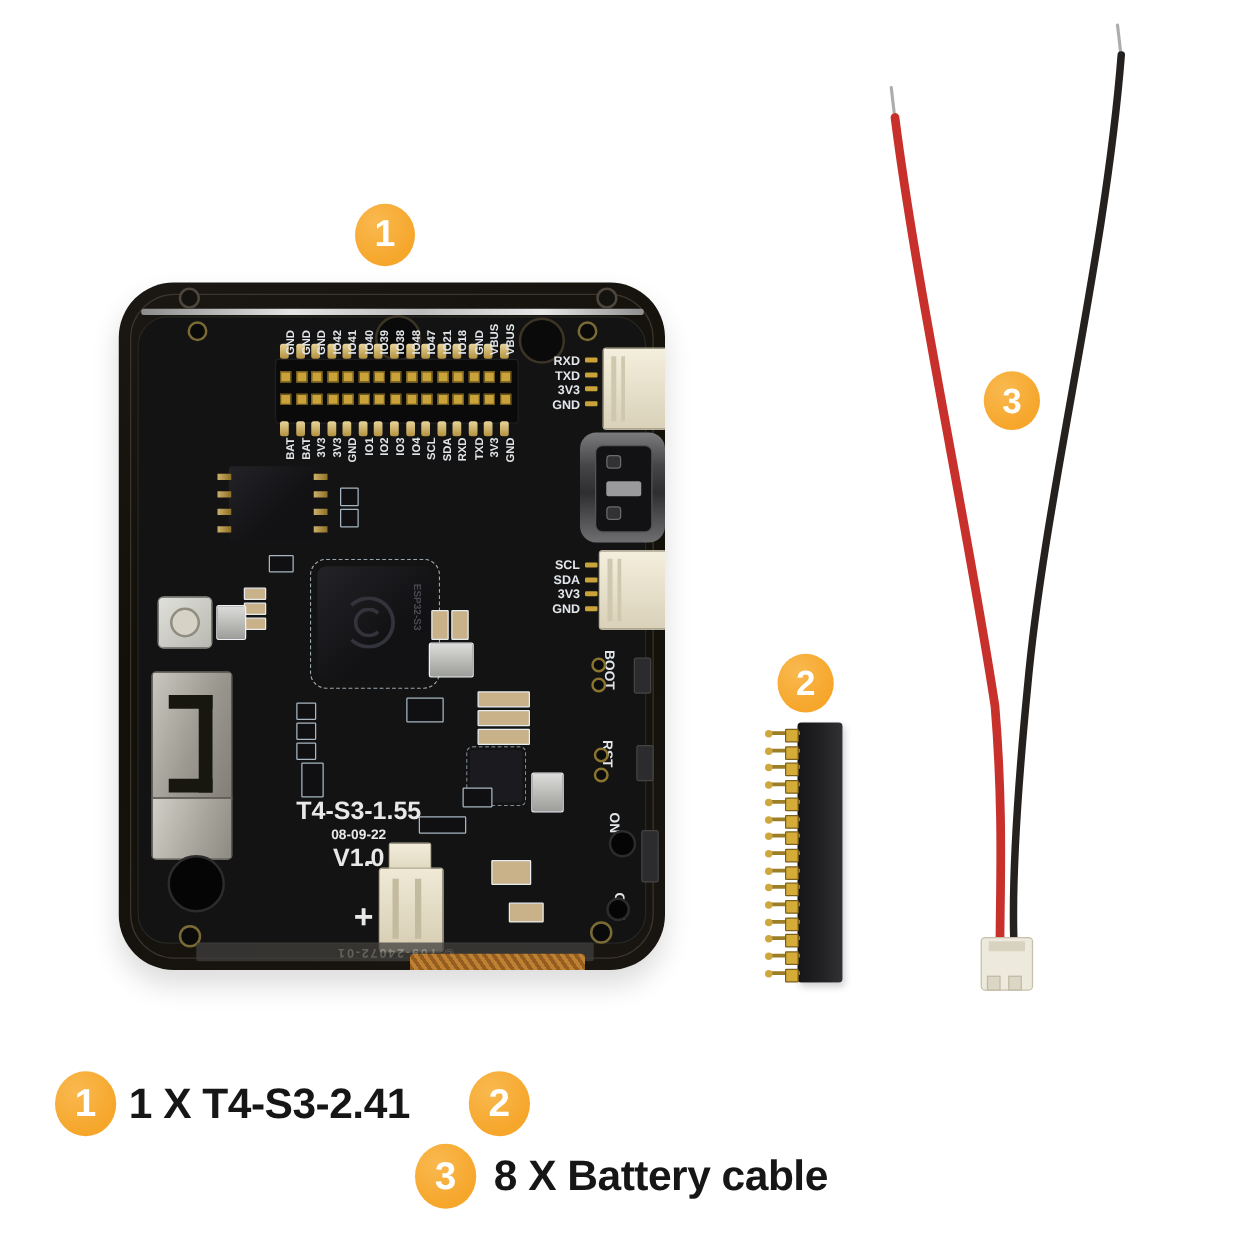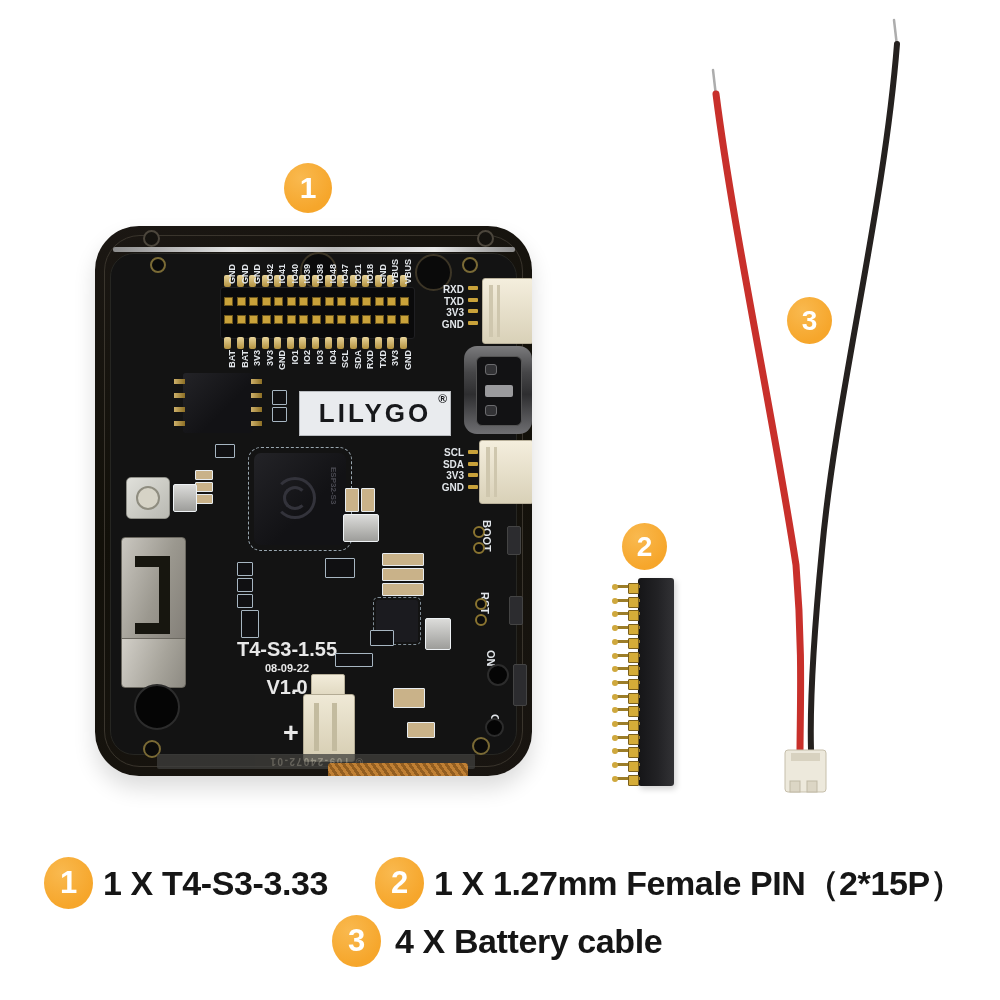--- a/index.html
+++ b/index.html
@@ -250,24 +250,20 @@
         <div class="pin-gold" style="left: 79px; top: 153px;"></div>
         <div class="pin-gold" style="left: 156px; top: 153px;"></div>
         <div class="pin-gold" style="left: 79px; top: 167px;"></div>
         <div class="pin-gold" style="left: 156px; top: 167px;"></div>
         <div class="pin-gold" style="left: 79px; top: 181px;"></div>
         <div class="pin-gold" style="left: 156px; top: 181px;"></div>
         <div class="pin-gold" style="left: 79px; top: 195px;"></div>
         <div class="pin-gold" style="left: 156px; top: 195px;"></div>
       </div>
 
-    <div class="logo-box">
-      <span class="logo-text">LILYGO</span>
-      <span class="logo-reg">®</span>
-    </div>
 
     <div class="chip esp">
       <div class="esp-logo"></div>
       <span class="vlabel-cw" style="right:8px;top:14px;font-size:8px;color:#4a4a52;">ESP32-S3</span>
     </div>
 
     <div class="ufl"></div>
 
     <div class="shield">
       <div class="shield-hook"></div>
@@ -436,25 +432,24 @@
       <rect x="785" y="750" width="41" height="42" rx="3" fill="#EDE9DC" stroke="#C6BFAB"></rect>
       <rect x="791" y="753" width="29" height="8" fill="#D8D2C0"></rect>
       <rect x="790" y="781" width="10" height="11" fill="#DCD6C5" stroke="#C0B9A5"></rect>
       <rect x="807" y="781" width="10" height="11" fill="#DCD6C5" stroke="#C0B9A5"></rect>
     </g>
   </svg>
 
   <div class="badge cap" style="left:44px;top:857px;">
       <span>1</span>
     </div>
-  <div class="cap-text" style="left:103px;top:857px;">1 X T4-S3-3.33</div>
+  <div class="cap-text" style="left:103px;top:857px;">1 X T4-S3-2.41</div>
 
   <div class="badge cap" style="left:375px;top:857px;">
       <span>2</span>
     </div>
-  <div class="cap-text" style="left:434px;top:857px;">1 X 1.27mm Female PIN（2*15P）</div>
 
   <div class="badge cap" style="left:332px;top:915px;">
       <span>3</span>
     </div>
-  <div class="cap-text" style="left:395px;top:915px;">4 X Battery cable</div>
+  <div class="cap-text" style="left:395px;top:915px;">8 X Battery cable</div>
 
 </div>
 
 </body></html>

